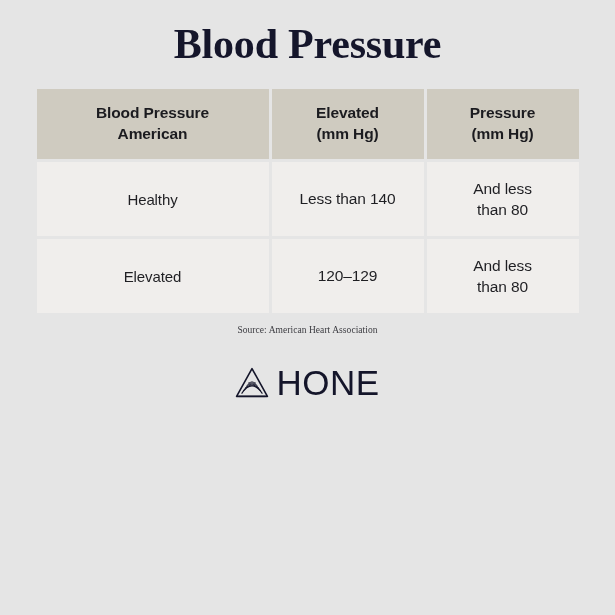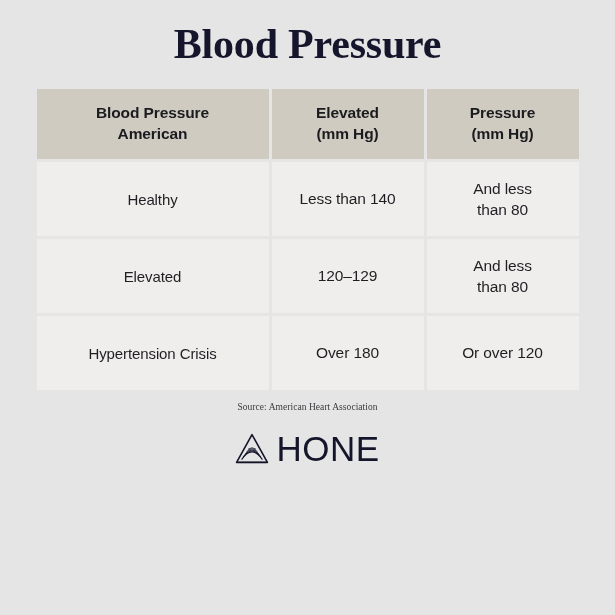--- a/index.html
+++ b/index.html
@@ -88,21 +88,21 @@
     font-family: Liberation Serif, serif;
     font-size: 9.5px;
     font-weight: 400;
     color: #3b3b40;
     letter-spacing: 0.05px;
     text-align: center;
   }
 
   
   .brand {
-    margin-top: 19px;
+    margin-top: 30px;
     display: flex;
     align-items: center;
     justify-content: center;
     gap: 7px;
   }
 
   .brand-mark {
     display: block;
     width: 34px;
     height: 31px;
@@ -156,25 +156,20 @@
         </td>
       </tr>
       <tr>
         <td class="cell-category">Elevated</td>
         <td>120–129</td>
         <td>
           <span>And less</span><br>
           <span>than 80</span>
         </td>
       </tr>
-      <tr>
-        <td class="cell-category">Hypertension Crisis</td>
-        <td>Over 180</td>
-        <td>Or over 120</td>
-      </tr>
     </tbody>
   </table>
 
   <div class="source">Source: American Heart Association</div>
 
   <div class="brand">
     <span class="brand-mark">
       <svg viewBox="0 0 34 31" width="34" height="31" aria-hidden="true">
 
         <path d="M17 1.6 L32.4 29.4 L1.6 29.4 Z" fill="none" stroke="#14152a" stroke-width="1.6" stroke-linejoin="round"></path>

